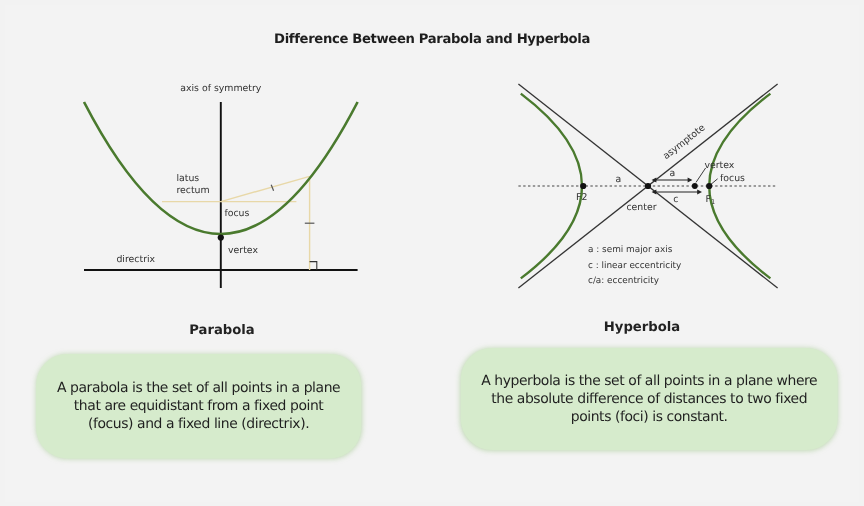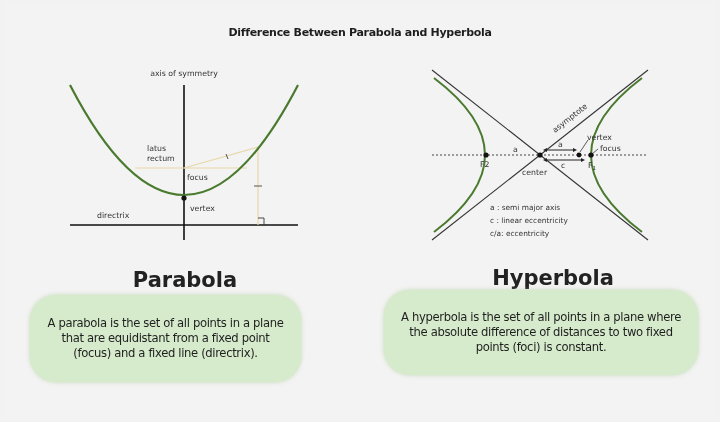--- a/index.html
+++ b/index.html
@@ -16,21 +16,21 @@
     .title {
       position: absolute; left: 0; top: 26px; width: 720px; text-align: center;
       font-family: "DejaVu Sans", sans-serif;
       font-weight: bold; font-size: 11px; color: #1e1e1e; letter-spacing: -0.3px;
     }
     svg.diagram { position: absolute; left: 0; top: 0; }
     .lbl { font-family: "DejaVu Sans", sans-serif; fill: #333; }
     .heading {
       position: absolute; text-align: center;
       font-family: "DejaVu Sans", sans-serif;
-      font-weight: bold; font-size: 21px; color: #222;
+      font-weight: bold; font-size: 11px; color: #222;
     }
     .card {
       position: absolute;
       background: #d6ebcc;
       border-radius: 26px;
       box-shadow: 0 0 4px rgba(160,200,140,0.6);
       display: flex; align-items: center; justify-content: center;
       text-align: center;
       font-family: "DejaVu Sans", sans-serif;
       font-size: 11.6px; line-height: 15px; color: #1f1f1f;
@@ -112,20 +112,20 @@
     <text class="lbl" x="561" y="168" font-size="7.8">c</text>
     <text class="lbl" x="522" y="175" font-size="7.8">center</text>
 
     <text class="lbl" x="490" y="210" font-size="7.4">a : semi major axis</text>
     <text class="lbl" x="490" y="223" font-size="7.4">c : linear eccentricity</text>
     <text class="lbl" x="490" y="236" font-size="7.4">c/a: eccentricity</text>
   </g>
 </svg>
 
 <div class="heading" style="left:100px; top:268px; width:170px;">Parabola</div>
-<div class="heading" style="left:468px; top:266px; width:170px;">Hyperbola</div>
+<div class="heading" style="left:450px; top:266px; width:170px;">Hyperbola</div>
 
 <div class="card" style="left:30px; top:295px; width:271px; height:87px;">
   <span>A parabola is the set of all points in a plane that are equidistant from a fixed point (focus) and a fixed line (directrix).</span>
 </div>
 <div class="card" style="left:384px; top:290px; width:314px; height:85px;">
   <span>A hyperbola is the set of all points in a plane where the absolute difference of distances to two fixed points (foci) is constant.</span>
 </div>
 
 </body></html>

